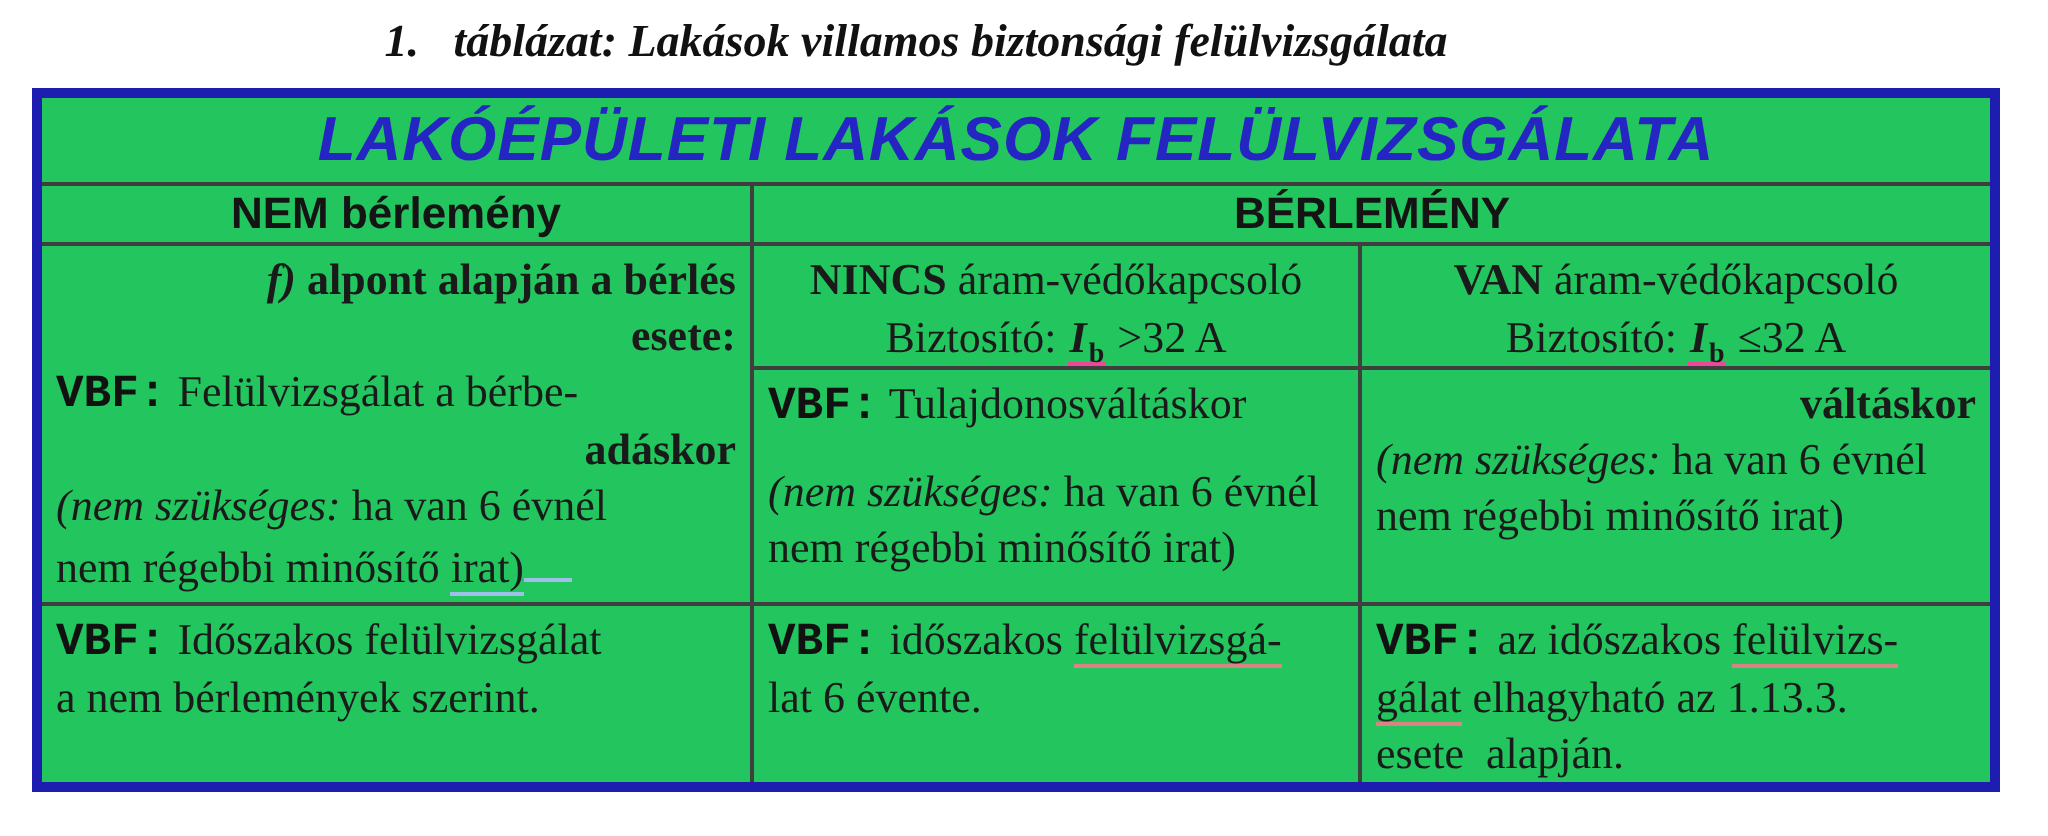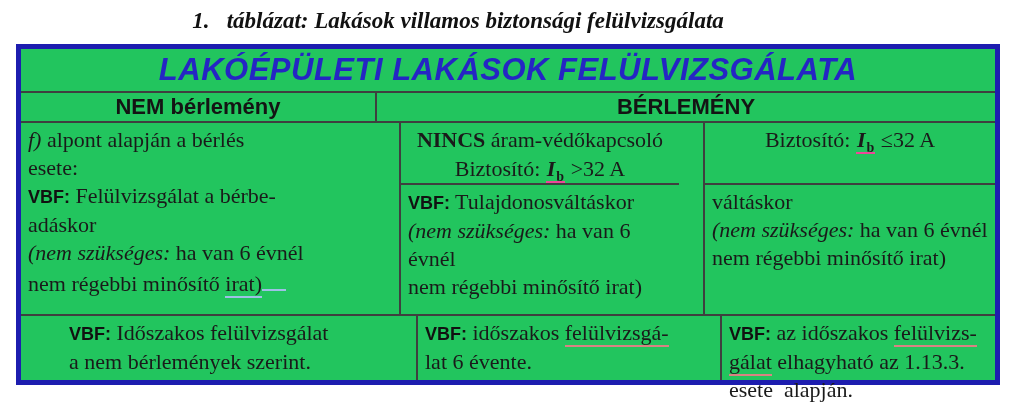--- a/index.html
+++ b/index.html
@@ -28,38 +28,38 @@
     display:grid; grid-template-columns:354px 1fr;
     border-top:2px solid #3f3f3f; border-bottom:2px solid #3f3f3f;
   }
   .hcell {
     height:28px; display:flex; align-items:center; justify-content:center;
     font-family:"Liberation Sans", sans-serif; font-size:22px; font-weight:bold;
     color:#141414;
   }
   .hcell + .hcell { border-left:2px solid #3f3f3f; }
   .row1 { display:grid; grid-template-columns:354px 304px 1fr; }
-  .row1 .col { display:flex; flex-direction:column; border-left:2px solid #3f3f3f;margin-left:24px; }
+  .row1 .col { display:flex; flex-direction:column; border-left:2px solid #3f3f3f; }
   .subhead {
     height:62px; border-bottom:2px solid #3f3f3f;
     text-align:center; padding-top:2px; box-sizing:border-box;
     font-size:22px; line-height:29px;
   }
   .cell { font-size:22px; line-height:28px; padding:3px 7px; box-sizing:border-box; }
   .row1-left { height:178px; }
   .col-body { flex:1; }
   .col-body.spread { display:flex; flex-direction:column; justify-content:space-between; padding-bottom:13px; }
   .row2 { display:grid; grid-template-columns:354px 304px 1fr; border-top:2px solid #3f3f3f; }
-  .row2 .cell { height:64px;margin-left:41px; }
+  .row2 .cell { height:88px; }
   .row2 .cell + .cell { border-left:2px solid #3f3f3f; }
   .line { white-space:pre-wrap; }
-  .ctr { text-align:left; }
+  .ctr { text-align:right;font-weight:bold; }
   .vbf {
-    font-family:Liberation Sans, sans-serif; font-weight:bold;
-    font-size:18px; color:#111;
+    font-family:Liberation Mono, monospace; font-weight:bold;
+    font-size:23px; color:#111;
   }
   .kw { font-weight:bold; }
   .it { font-style:italic; }
   .ibwrap { border-bottom:2px solid #ec4899; font-weight:bold; font-style:italic; padding:0 1px; }
   .ibsub { font-size:14px; vertical-align:-5px; font-style:normal; margin-left:1px; }
   .sp-red { border-bottom:2px solid #d98383; }
   .ul-blue { border-bottom:2px solid #9fc0e6; }
   .ul-blue-ext { display:inline-block; width:24px; border-bottom:2px solid #9fc0e6; height:1em; vertical-align:baseline; }
 </style>
 </head>
@@ -96,20 +96,21 @@
         <div class="line"><span class="vbf">VBF:</span><span> Tulajdonosváltáskor</span></div>
         <div>
           <div class="line"><span class="it">(nem szükséges:</span><span> ha van 6 évnél</span></div>
           <div class="line">nem régebbi minősítő irat)</div>
         </div>
       </div>
     </div>
 
     <div class="col">
       <div class="subhead">
+        <div class="line"><span class="kw">VAN</span><span> áram-védőkapcsoló</span></div>
         <div class="line"><span>Biztosító: </span><span class="ibwrap"><span>I</span><span class="ibsub">b</span></span><span> ≤32 A</span></div>
       </div>
       <div class="cell col-body">
         <div class="line ctr">váltáskor</div>
         <div class="line"><span class="it">(nem szükséges:</span><span> ha van 6 évnél</span></div>
         <div class="line">nem régebbi minősítő irat)</div>
       </div>
     </div>
 
   </div>

